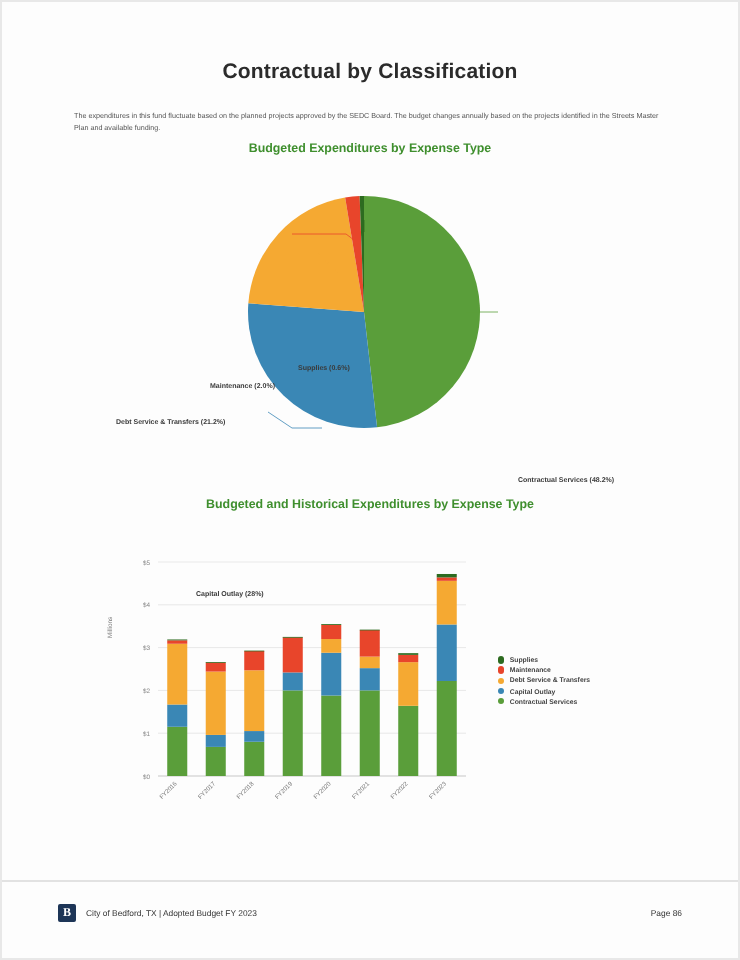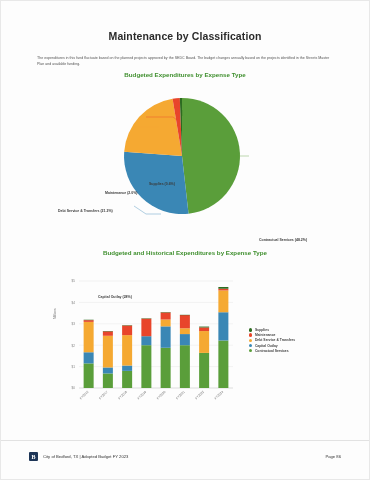--- a/index.html
+++ b/index.html
@@ -92,21 +92,21 @@
     flex:none;
   }
   .footer-txt{font-size:4.2px;color:#333;}
   .page-num{font-size:4.2px;color:#333;}
 </style>
 </head>
 <body>
 
 <div class="page">
 
-  <h1 class="doc-title">Maintenance by Classification</h1>
+  <h1 class="doc-title">Contractual by Classification</h1>
 
   <p class="intro">The expenditures in this fund fluctuate based on the planned projects approved by the SEDC Board.  The budget changes annually based on the projects identified in the Streets Master Plan and available funding.</p>
 
   <div class="chart-title" id="pie-title">Budgeted Expenditures by Expense Type</div>
 
   <div class="pie-wrap">
     <svg class="pie-svg" width="370" height="145" viewBox="0 0 370 145">
       <g id="pie-slices">
           <path d="M181,70 L181,12 A58,58 0 0 1 187.54567032266192,127.62945601016048 Z" fill="#5a9e3a"></path>
           <path d="M181,70 L187.54567032266192,127.62945601016048 A58,58 0 0 1 123.16478378488439,65.6310452793799 Z" fill="#3a87b5"></path>

